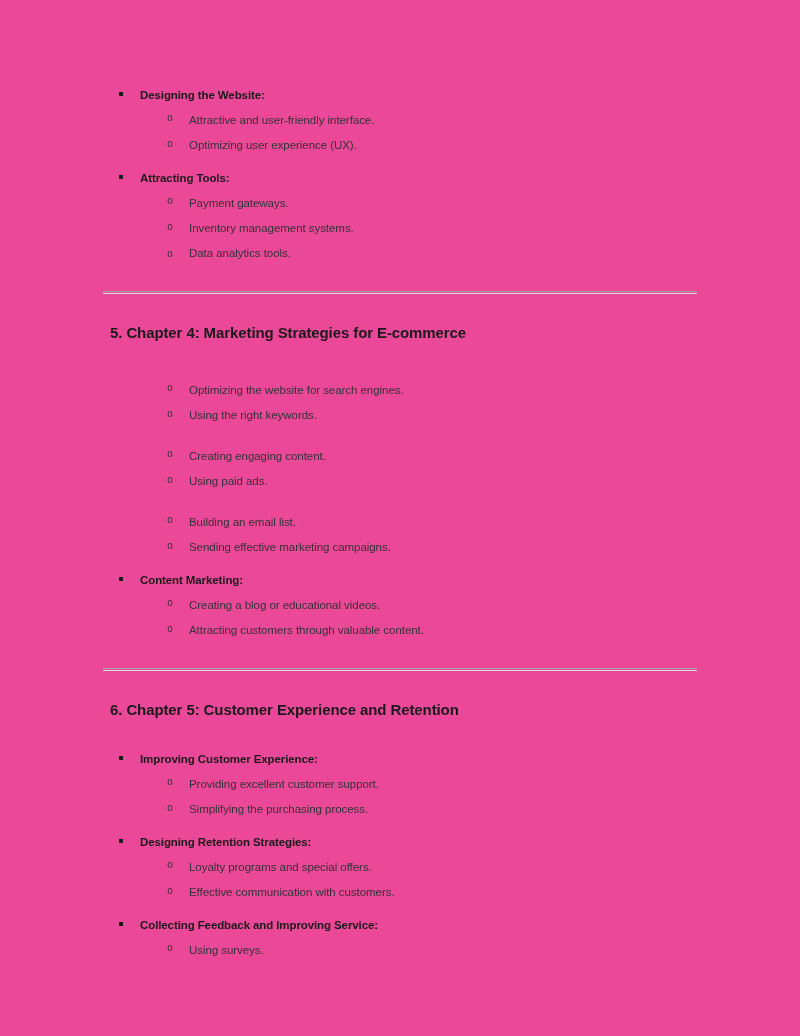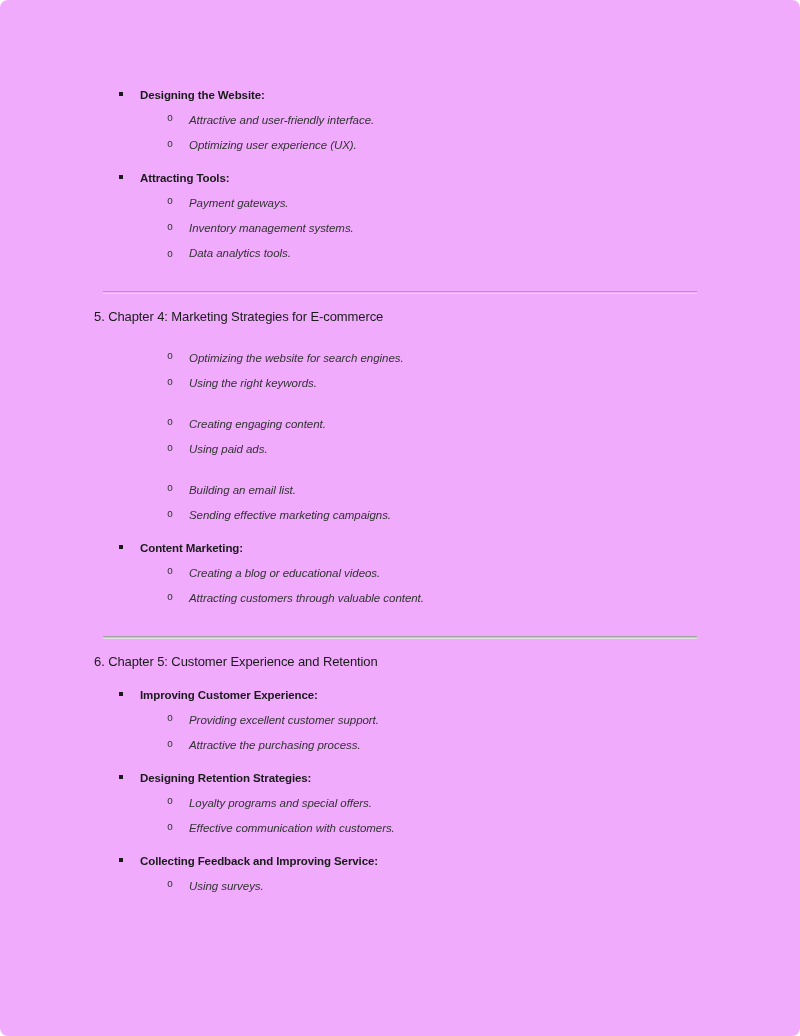--- a/index.html
+++ b/index.html
@@ -13,40 +13,39 @@
     height: 1036px;
     position: relative;
     font-family: "Liberation Sans", "DejaVu Sans", sans-serif;
     color: #333333;
     -webkit-font-smoothing: antialiased;
   }
 
   .page {
     position: absolute;
     inset: 0;
-    background: #f0abfc;
+    background: #ec4899;
     overflow: hidden;
-    border-radius: 8px;
   }
 
   
   .content {
     position: absolute;
     left: 94px;
     top: 86px;
     width: 620px;
   }
 
   
   .chapter-heading {
-    font-size: 13px;
-    font-weight: normal;
+    font-size: 15px;
+    font-weight: bold;
     color: #1a1a1a;
     letter-spacing: -0.1px;
-    margin: 0;
+    margin: 16px;
     padding: 0;
     line-height: 16px;
   }
 
   
   .bullet-item {
     position: relative;
     padding-left: 46px;
     margin: 0;
     line-height: 16px;
@@ -90,21 +89,20 @@
     font-size: 10px;
     line-height: 16px;
     color: #333333;
     font-family: "Liberation Mono", "DejaVu Sans Mono", monospace;
   }
   .sub-text {
     font-size: 11.5px;
     font-weight: normal;
     color: #333333;
     letter-spacing: -0.05px;
-    font-style: italic;
   }
 
   
   .sub-item.drift-1 .sub-marker { top: 1px; }
   .sub-item.drift-2 .sub-marker { top: 3px; }
 
   
   .gap-bullet   { height: 16px; }
   .gap-sub      { height: 8px; }
   .gap-section  { height: 18px; }
@@ -179,21 +177,21 @@
       <div class="gap-section"></div>
       <div class="divider-wrap">
         <div class="divider"></div>
       </div>
       <div class="chapter-heading">6. Chapter 5: Customer Experience and Retention</div>
       <div class="gap-bullet"></div>
       <div class="bullet-item"><span class="bullet-marker"><i></i></span><span class="bullet-label">Improving Customer Experience:</span></div>
       <div class="gap-sub"></div>
       <div class="sub-item"><span class="sub-marker">o</span><span class="sub-text">Providing excellent customer support.</span></div>
       <div class="gap-sub"></div>
-      <div class="sub-item drift-1"><span class="sub-marker">o</span><span class="sub-text">Attractive the purchasing process.</span></div>
+      <div class="sub-item drift-1"><span class="sub-marker">o</span><span class="sub-text">Simplifying the purchasing process.</span></div>
       <div class="gap-bullet"></div>
       <div class="bullet-item"><span class="bullet-marker"><i></i></span><span class="bullet-label">Designing Retention Strategies:</span></div>
       <div class="gap-sub"></div>
       <div class="sub-item"><span class="sub-marker">o</span><span class="sub-text">Loyalty programs and special offers.</span></div>
       <div class="gap-sub"></div>
       <div class="sub-item drift-1"><span class="sub-marker">o</span><span class="sub-text">Effective communication with customers.</span></div>
       <div class="gap-bullet"></div>
       <div class="bullet-item"><span class="bullet-marker"><i></i></span><span class="bullet-label">Collecting Feedback and Improving Service:</span></div>
       <div class="gap-sub"></div>
       <div class="sub-item"><span class="sub-marker">o</span><span class="sub-text">Using surveys.</span></div>

